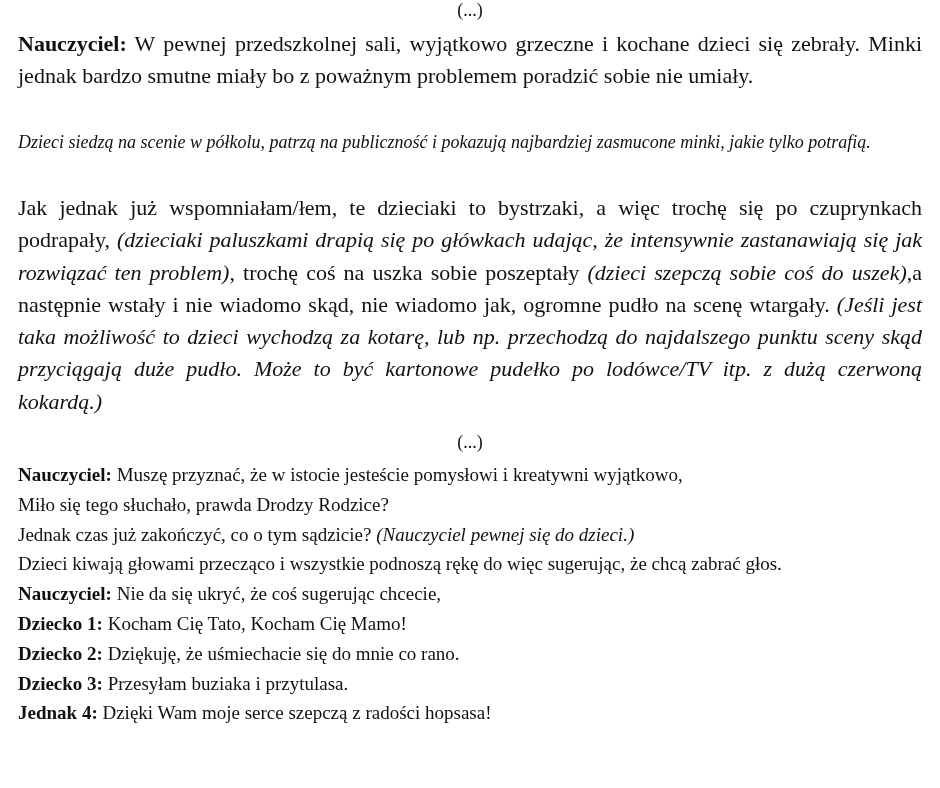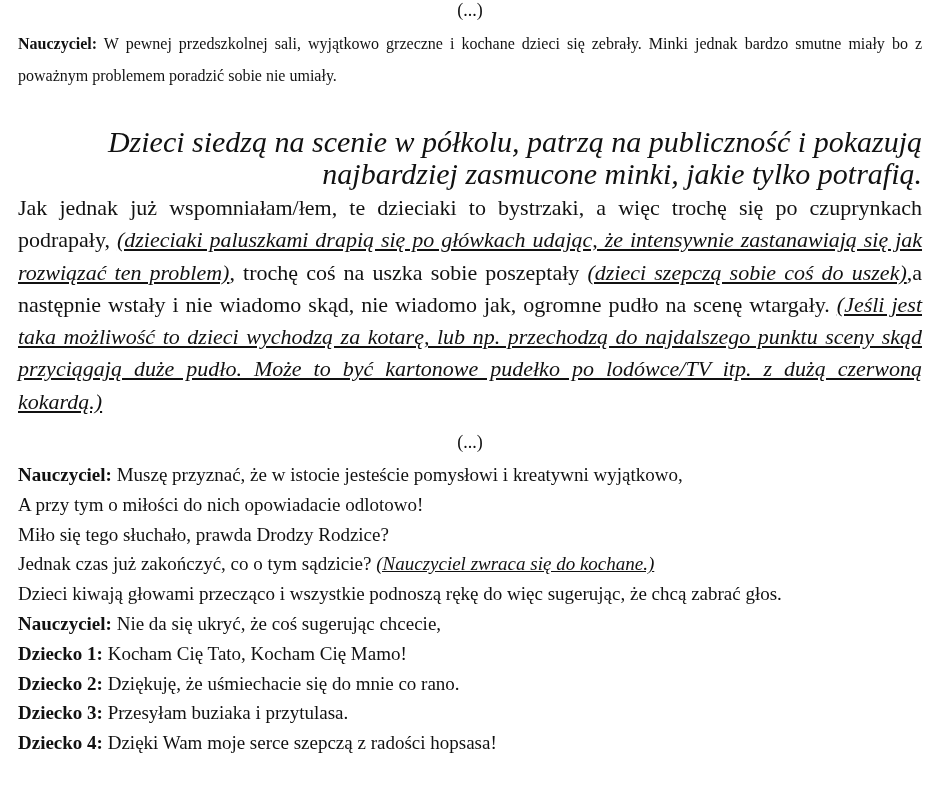--- a/index.html
+++ b/index.html
@@ -4,31 +4,31 @@
 <style>
   html, body { margin: 0; padding: 0; background: #ffffff; }
   body {
     width: 940px; height: 788px; overflow: hidden; position: relative;
     font-family: "Liberation Serif", "DejaVu Serif", serif; color: #111111;
   }
   .doc { position: absolute; left: 0; top: 0; width: 940px; }
   .ellipsis { position: absolute; left: 0; width: 940px; text-align: center; font-size: 18px; }
   .para1 {
     position: absolute; left: 18px; top: 28px; width: 904px;
-    font-size: 16px; line-height: 32px; text-align: justify;
+    font-size: 22px; line-height: 32px; text-align: justify;
   }
   .stage-dir-center {
     position: absolute; left: 18px; top: 126px; width: 904px;
-    font-size: 30px; line-height: 32px; text-align: right; font-style: italic;
+    font-size: 18px; line-height: 32px; text-align: left; font-style: italic;
   }
   .para2 {
     position: absolute; left: 18px; top: 192px; width: 904px;
     font-size: 22px; line-height: 32.3px; text-align: justify;
   }
-  i, .it { font-style: italic; text-decoration: underline; }
+  i, .it { font-style: italic; }
   b { font-weight: bold; }
   .lower {
     position: absolute; left: 18px; top: 460px; width: 920px;
     font-size: 19px; line-height: 29.8px;
   }
   .lower .line { white-space: nowrap; height: 29.8px; }
 </style>
 </head>
 <body>
 
@@ -38,23 +38,22 @@
   <div class="para1"><b>Nauczyciel:</b><span> W pewnej przedszkolnej sali, wyjątkowo grzeczne i kochane dzieci się zebrały. Minki jednak bardzo smutne miały bo z poważnym problemem poradzić sobie nie umiały.</span></div>
 
   <div class="stage-dir-center">Dzieci siedzą na scenie w półkolu, patrzą na publiczność i pokazują najbardziej zasmucone minki, jakie tylko potrafią.</div>
 
   <div class="para2"><span>Jak jednak już wspomniałam/łem, te dzieciaki to bystrzaki, a więc trochę się po czuprynkach podrapały, </span><i>(dzieciaki paluszkami drapią się po główkach udając, że intensywnie zastanawiają się jak rozwiązać ten problem)</i><span>, trochę coś na uszka sobie poszeptały </span><i>(dzieci szepczą sobie coś do uszek)</i><span>,a następnie wstały i nie wiadomo skąd, nie wiadomo jak, ogromne pudło na scenę wtargały. </span><i>(Jeśli jest taka możliwość to dzieci wychodzą za kotarę, lub np. przechodzą do najdalszego punktu sceny skąd przyciągają duże pudło. Może to być kartonowe pudełko po lodówce/TV itp. z dużą czerwoną kokardą.)</i></div>
 
   <div class="ellipsis" style="top:432px;">(...)</div>
 
   <div class="lower">
     <div class="line"><b>Nauczyciel:</b><span> Muszę przyznać, że w istocie jesteście pomysłowi i kreatywni wyjątkowo,</span></div>
-    <div class="line"><span>A przy tym o miłości do nich opowiadacie odlotowo!</span></div>
     <div class="line"><span>Miło się tego słuchało, prawda Drodzy Rodzice?</span></div>
-    <div class="line"><span>Jednak czas już zakończyć, co o tym sądzicie? </span><i>(Nauczyciel zwraca się do kochane.)</i></div>
+    <div class="line"><span>Jednak czas już zakończyć, co o tym sądzicie? </span><i>(Nauczyciel pewnej się do dzieci.)</i></div>
     <div class="line"><span>Dzieci kiwają głowami przecząco i wszystkie podnoszą rękę do więc sugerując, że chcą zabrać głos.</span></div>
     <div class="line"><b>Nauczyciel:</b><span> Nie da się ukryć, że coś sugerując chcecie,</span></div>
     <div class="line"><b>Dziecko 1:</b><span> Kocham Cię Tato, Kocham Cię Mamo!</span></div>
     <div class="line"><b>Dziecko 2:</b><span> Dziękuję, że uśmiechacie się do mnie co rano.</span></div>
     <div class="line"><b>Dziecko 3:</b><span> Przesyłam buziaka i przytulasa.</span></div>
-    <div class="line"><b>Dziecko 4:</b><span> Dzięki Wam moje serce szepczą z radości hopsasa!</span></div>
+    <div class="line"><b>Jednak 4:</b><span> Dzięki Wam moje serce szepczą z radości hopsasa!</span></div>
   </div>
 </div>
 
 </body></html>

